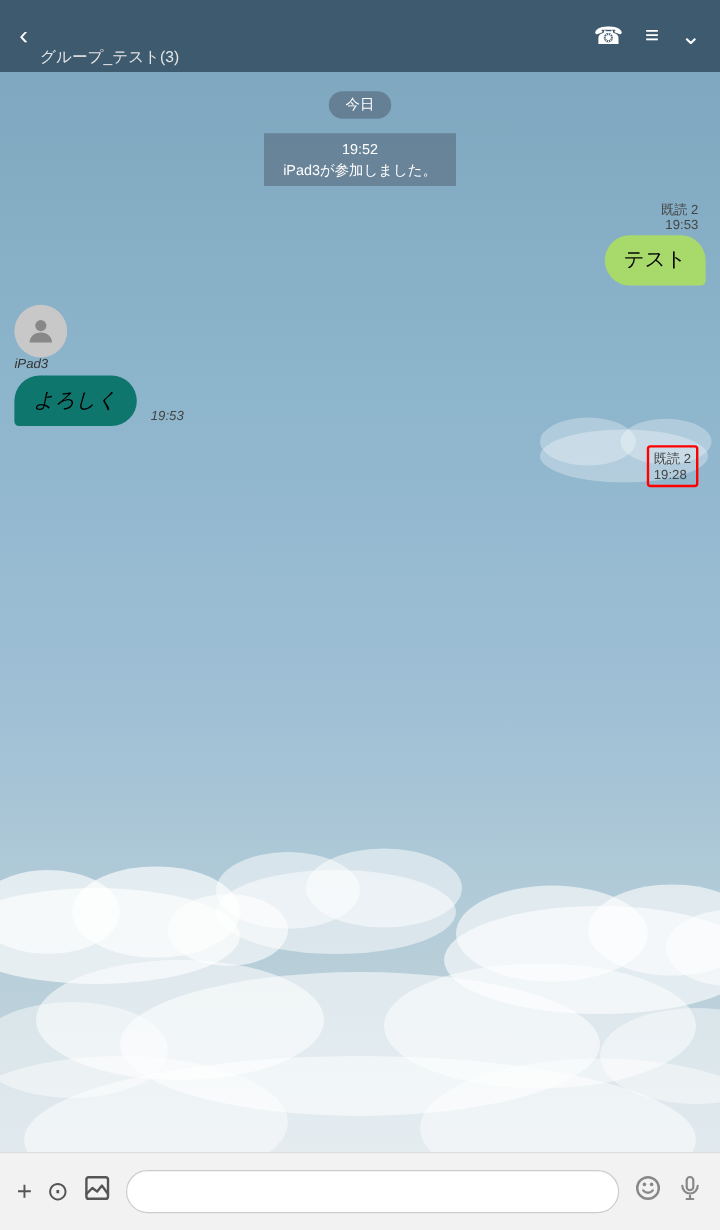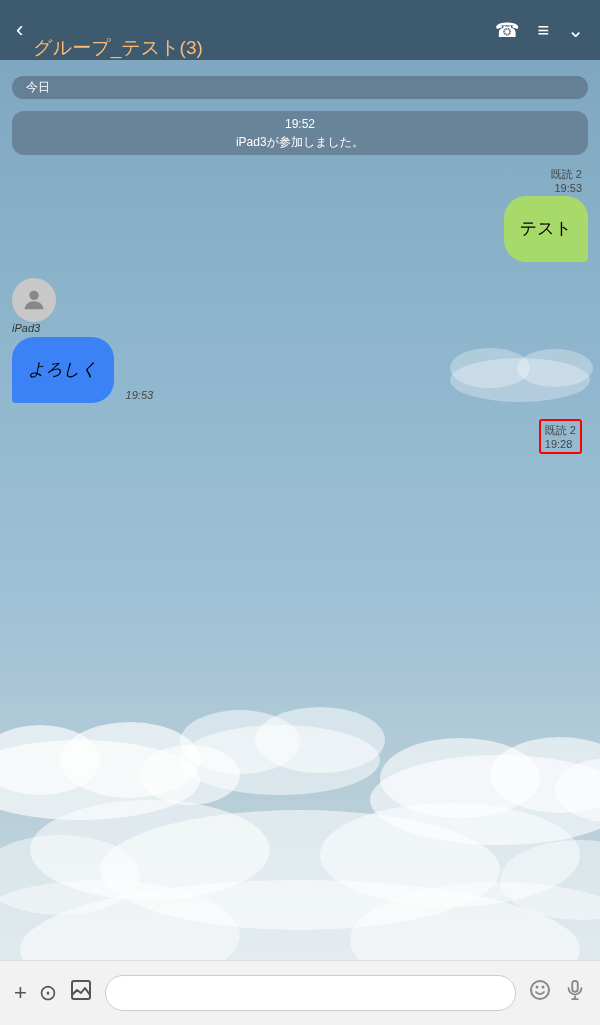--- a/index.html
+++ b/index.html
@@ -23,22 +23,22 @@
       position: relative;
       z-index: 10;
     }
     .header-back {
       color: white;
       font-size: 22px;
       margin-right: 10px;
       cursor: pointer;
     }
     .header-title {
-      color: #fdba74;
-      font-size: 19px;
+      color: #e5e5e5;
+      font-size: 13px;
       font-weight: 500;
       flex: 1;
       margin-top: 36px;
     }
     .header-icons {
       display: flex;
       gap: 18px;
       align-items: center;
     }
     .header-icon {
@@ -62,40 +62,41 @@
       background: linear-gradient(180deg, #7fa8c0 0%, #8db5cc 30%, #a0c0d5 60%, #b5cdd8 80%, #c8d8df 100%);
     }
 
     
     .messages {
       position: absolute;
       inset: 0;
       padding: 16px 12px;
       display: flex;
       flex-direction: column;
+      align-items: center;
       gap: 8px;
     }
 
     
     .date-label {
       background: rgba(90, 110, 130, 0.7);
       color: white;
       font-size: 12px;
       padding: 3px 14px;
       border-radius: 12px;
       margin-bottom: 4px;
     }
 
     
     .system-msg {
       background: rgba(90, 110, 130, 0.65);
       color: white;
       font-size: 12px;
       padding: 4px 16px;
-      border-radius: 12px;
+      border-radius: 0;
       text-align: center;
       line-height: 1.5;
     }
 
     
     .msg-row {
       width: 100%;
       display: flex;
       align-items: flex-end;
       margin: 4px 0;
@@ -130,32 +131,32 @@
 
     
     .sender-name {
       font-size: 11px;
       color: #333;
       margin-bottom: 3px;
     }
 
     
     .bubble {
-      padding: 22px 16px;
+      padding: 10px 16px;
       border-radius: 22px;
       font-size: 17px;
       line-height: 1.3;
       max-width: 260px;
     }
     .bubble.sent {
       background: #a8d96b;
       border-bottom-right-radius: 4px;
     }
     .bubble.received {
-      background: #3b82f6;
+      background: #0f766e;
       border-bottom-left-radius: 4px;
     }
 
     
     .msg-meta {
       display: flex;
       flex-direction: column;
       align-items: flex-end;
       justify-content: flex-end;
       margin: 0 6px 2px;

